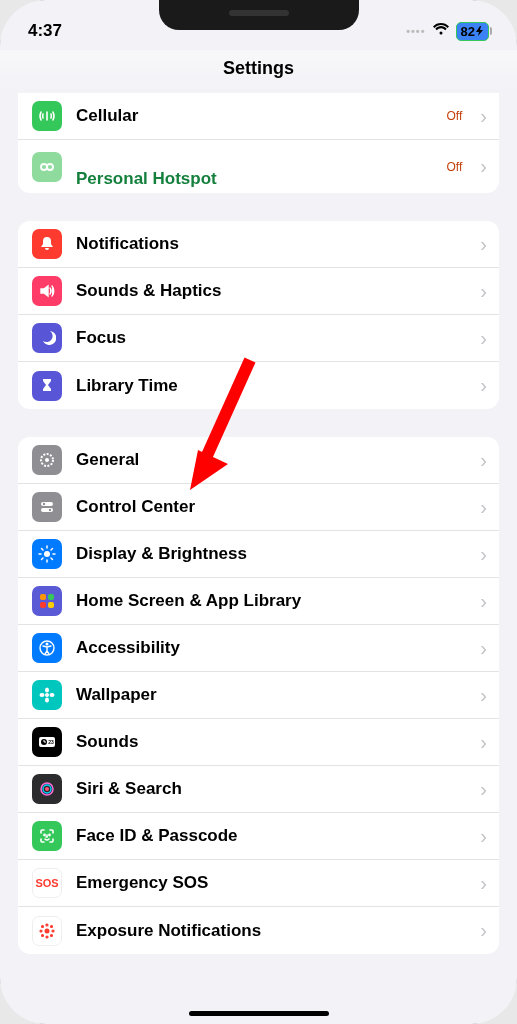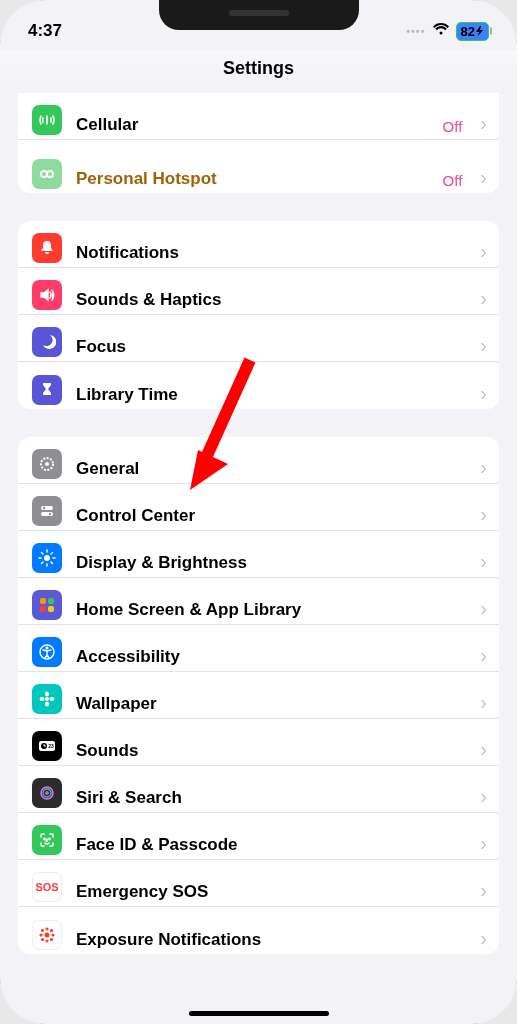--- a/index.html
+++ b/index.html
@@ -103,21 +103,21 @@
     }
     .group {
       background: #fff;
       border-radius: 12px;
       margin-bottom: 28px;
       overflow: hidden;
     }
     .group.first { border-top-left-radius: 0; border-top-right-radius: 0; }
     .row {
       display: flex;
-      align-items: flex-end;
+      align-items: center;
       min-height: 47px;
       padding: 4px 12px 4px 14px;
       border-bottom: 0.5px solid #e3e3e6;
       gap: 14px;
       cursor: pointer;
     }
     .row:last-child { border-bottom: none; }
     .icon {
       width: 30px;
       height: 30px;
@@ -128,24 +128,24 @@
       flex-shrink: 0;
       color: #fff;
       font-size: 16px;
     }
     .label {
       flex: 1;
       font-size: 17px;
       font-weight: 600;
       color: #000;
     }
-    .label.disabled { color: #a16207; margin-top: 25px; }
+    .label.disabled { color: #15803d; margin-top: 25px; }
     .value {
-      font-size: 15px;
-      color: #ec4899;
+      font-size: 12px;
+      color: #c2410c;
     }
     .chevron {
       color: #c4c4c8;
       font-size: 20px;
       font-weight: 400;
       margin-left: 4px;
     }
     .home-indicator {
       position: absolute;
       bottom: 8px;

